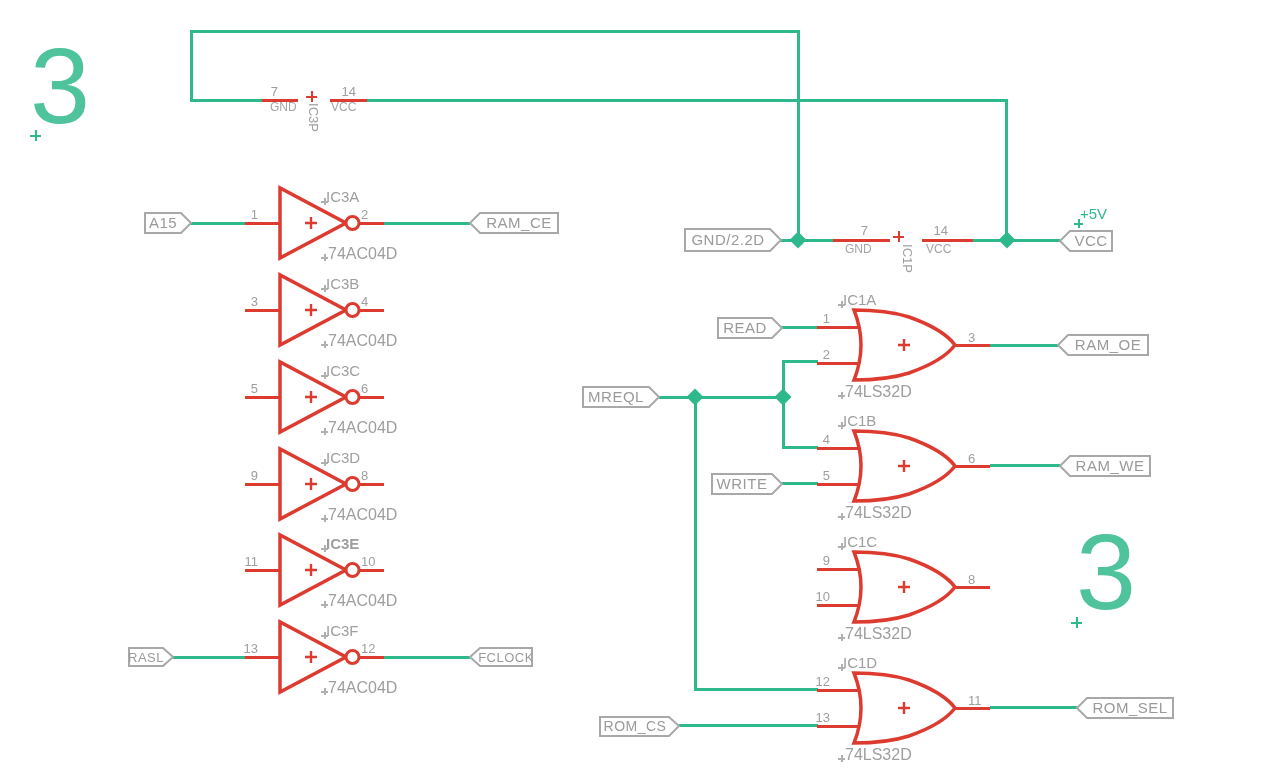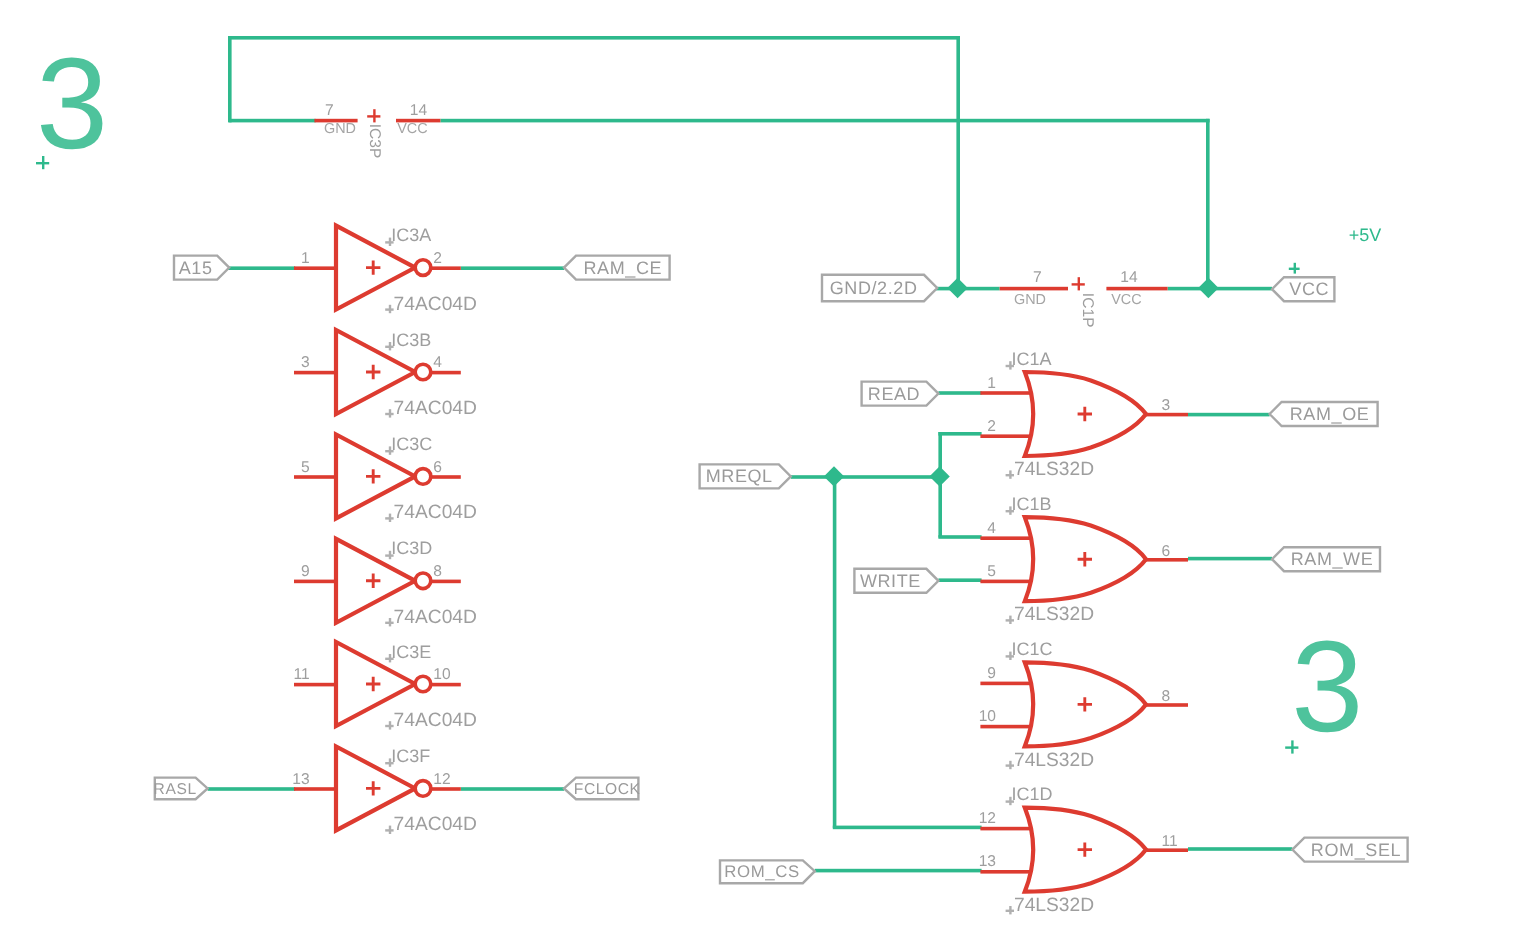--- a/index.html
+++ b/index.html
@@ -65,21 +65,21 @@
   <div class="num ra" style="left:834px;top:223px;width:34px;">7</div>
   <div class="txt" style="left:845px;top:243px;font-size:12px;color:#a5a5a5;">GND</div>
   <div class="num ra" style="left:914px;top:223px;width:34px;">14</div>
   <div class="txt" style="left:926px;top:243px;font-size:12px;color:#a5a5a5;">VCC</div>
   <span class="cross red" style="left:893px;top:231px;width:11px;height:11px;"></span>
   <div class="vtxt" style="left:889px;top:251px;width:36px;">IC1P</div>
   <div class="jct" style="left:792px;top:234px;"></div>
   <div class="jct" style="left:1001px;top:234px;"></div>
 
   <span class="cross" style="left:1074px;top:219px;width:9px;height:9px;"></span>
-  <div class="txt" style="left:1080px;top:189px;font-size:15px;color:var(--g);margin-left:44px;">+5V</div>
+  <div class="txt" style="left:1080px;top:206px;font-size:15px;color:var(--g);">+5V</div>
 
   <div class="wh" style="left:190px;top:222px;width:56px;"></div>
   <div class="wh" style="left:384px;top:222px;width:86px;"></div>
   <div class="wh" style="left:173px;top:656px;width:73px;"></div>
   <div class="wh" style="left:384px;top:656px;width:86px;"></div>
 
   <div class="wh" style="left:782px;top:326px;width:36px;"></div>
   <div class="wh" style="left:659px;top:396px;width:125px;"></div>
   <div class="wv" style="left:782px;top:360px;height:38px;"></div>
   <div class="wh" style="left:782px;top:360px;width:36px;"></div>
@@ -154,21 +154,21 @@
   <div class="sh" style="left:245px;top:569px;width:37px;"></div>
   <div class="sh" style="left:357px;top:569px;width:27px;"></div>
   <svg class="gatesvg" style="left:278px;top:533px;" width="88" height="74" viewBox="0 0 88 74">
     <polygon points="2,2 2,72 68,37" fill="#fff" stroke="#dd3b30" stroke-width="3.5"></polygon>
     <path d="M27,37h12M33,31v12" stroke="#dd3b30" stroke-width="2.4" fill="none"></path>
     <circle cx="74.5" cy="37" r="6.5" fill="#fff" stroke="#dd3b30" stroke-width="3"></circle>
   </svg>
   <div class="num ra" style="left:224px;top:554px;width:34px;">11</div>
   <div class="num" style="left:361px;top:554px;">10</div>
   <span class="cross gray" style="left:321px;top:545px;width:7px;height:7px;"></span>
-  <div class="txt" style="left:326px;top:536px;font-size:15px;">IC3E</div>
+  <div class="txt" style="left:326px;top:536px;font-size:15px;font-weight:bold;">IC3E</div>
   <span class="cross gray" style="left:321px;top:601px;width:7px;height:7px;"></span>
   <div class="txt" style="left:328px;top:592px;font-size:16px;">74AC04D</div>
 
   <div class="sh" style="left:245px;top:656px;width:37px;"></div>
   <div class="sh" style="left:357px;top:656px;width:27px;"></div>
   <svg class="gatesvg" style="left:278px;top:620px;" width="88" height="74" viewBox="0 0 88 74">
     <polygon points="2,2 2,72 68,37" fill="#fff" stroke="#dd3b30" stroke-width="3.5"></polygon>
     <path d="M27,37h12M33,31v12" stroke="#dd3b30" stroke-width="2.4" fill="none"></path>
     <circle cx="74.5" cy="37" r="6.5" fill="#fff" stroke="#dd3b30" stroke-width="3"></circle>
   </svg>

